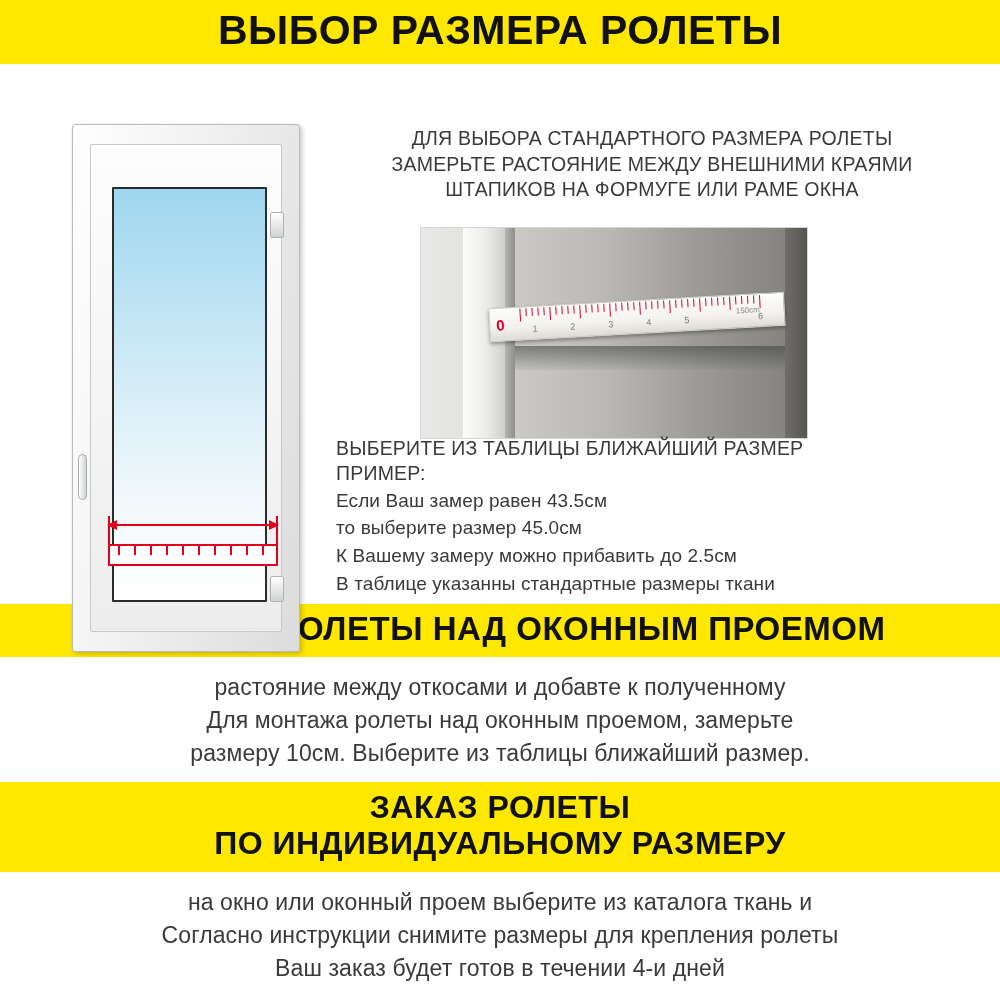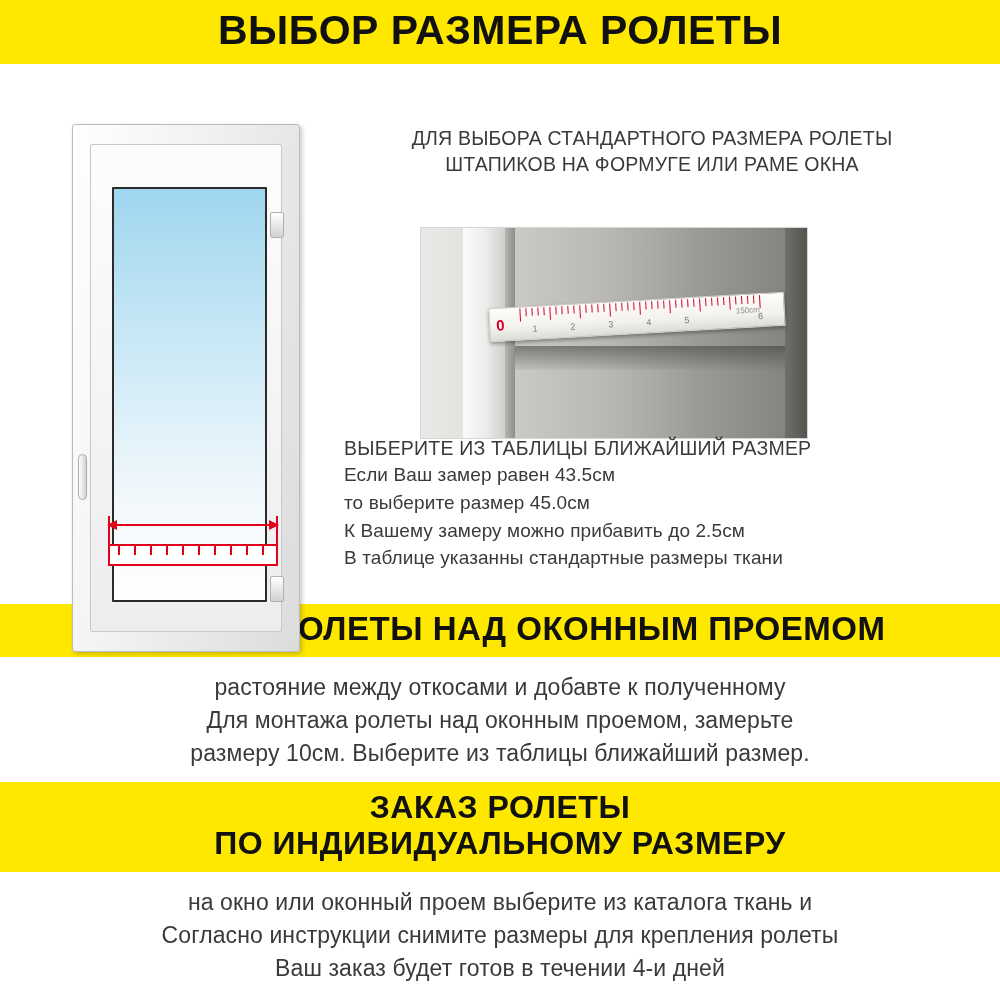--- a/index.html
+++ b/index.html
@@ -207,21 +207,21 @@
   .tape .cm {
     position: absolute;
     right: 24px; top: 11px;
     font-size: 8px;
     color: #8c8c8a;
   }
 
   
   .example {
     position: absolute;
-    left: 344px; top: 372px;
+    left: 336px; top: 372px;
     width: 650px;
     color: #3a3a3a;
   }
   .ex-head {
     font-size: 19.5px;
     line-height: 1.3;
     letter-spacing: 0.2px;
   }
   .ex-line {
     font-size: 19px;
@@ -269,20 +269,21 @@
           <i style="left:88px"></i>
         <i style="left:104px"></i>
           <i style="left:120px"></i>
           <i style="left:136px"></i>
         <i style="left:152px"></i>
       </div>
     </div>
 
     <div class="intro-text">
       <div>ДЛЯ ВЫБОРА СТАНДАРТНОГО РАЗМЕРА РОЛЕТЫ</div>
+      <div>ЗАМЕРЬТЕ РАСТОЯНИЕ МЕЖДУ ВНЕШНИМИ КРАЯМИ</div>
       <div>ШТАПИКОВ НА ФОРМУГЕ ИЛИ РАМЕ ОКНА</div>
     </div>
 
     <div class="photo">
       <div class="photo-frame-v"></div>
       <div class="photo-frame-edge"></div>
       <div class="photo-wall-shadow"></div>
       <div class="photo-right-edge"></div>
       <div class="tape">
         <span class="zero">0</span>
@@ -332,20 +333,21 @@
         <span class="num" style="left:118px">3</span>
         <span class="num" style="left:156px">4</span>
         <span class="num" style="left:194px">5</span>
         <span class="num" style="left:268px">6</span>
         <span class="cm">150cm</span>
       </div>
     </div>
 
     <div class="example">
       <div class="ex-head">ВЫБЕРИТЕ ИЗ ТАБЛИЦЫ БЛИЖАЙШИЙ РАЗМЕР</div>
+      <div class="ex-head">ПРИМЕР:</div>
       <div class="ex-line">Если Ваш замер равен 43.5см</div>
       <div class="ex-line">то выберите размер 45.0см</div>
       <div class="ex-line">К Вашему  замеру  можно прибавить до 2.5см</div>
       <div class="ex-line">В таблице указанны стандартные размеры ткани</div>
     </div>
   </div>
 
   <div class="banner b2">МОНТАЖ РОЛЕТЫ НАД ОКОННЫМ ПРОЕМОМ</div>
 
   <div class="para">

